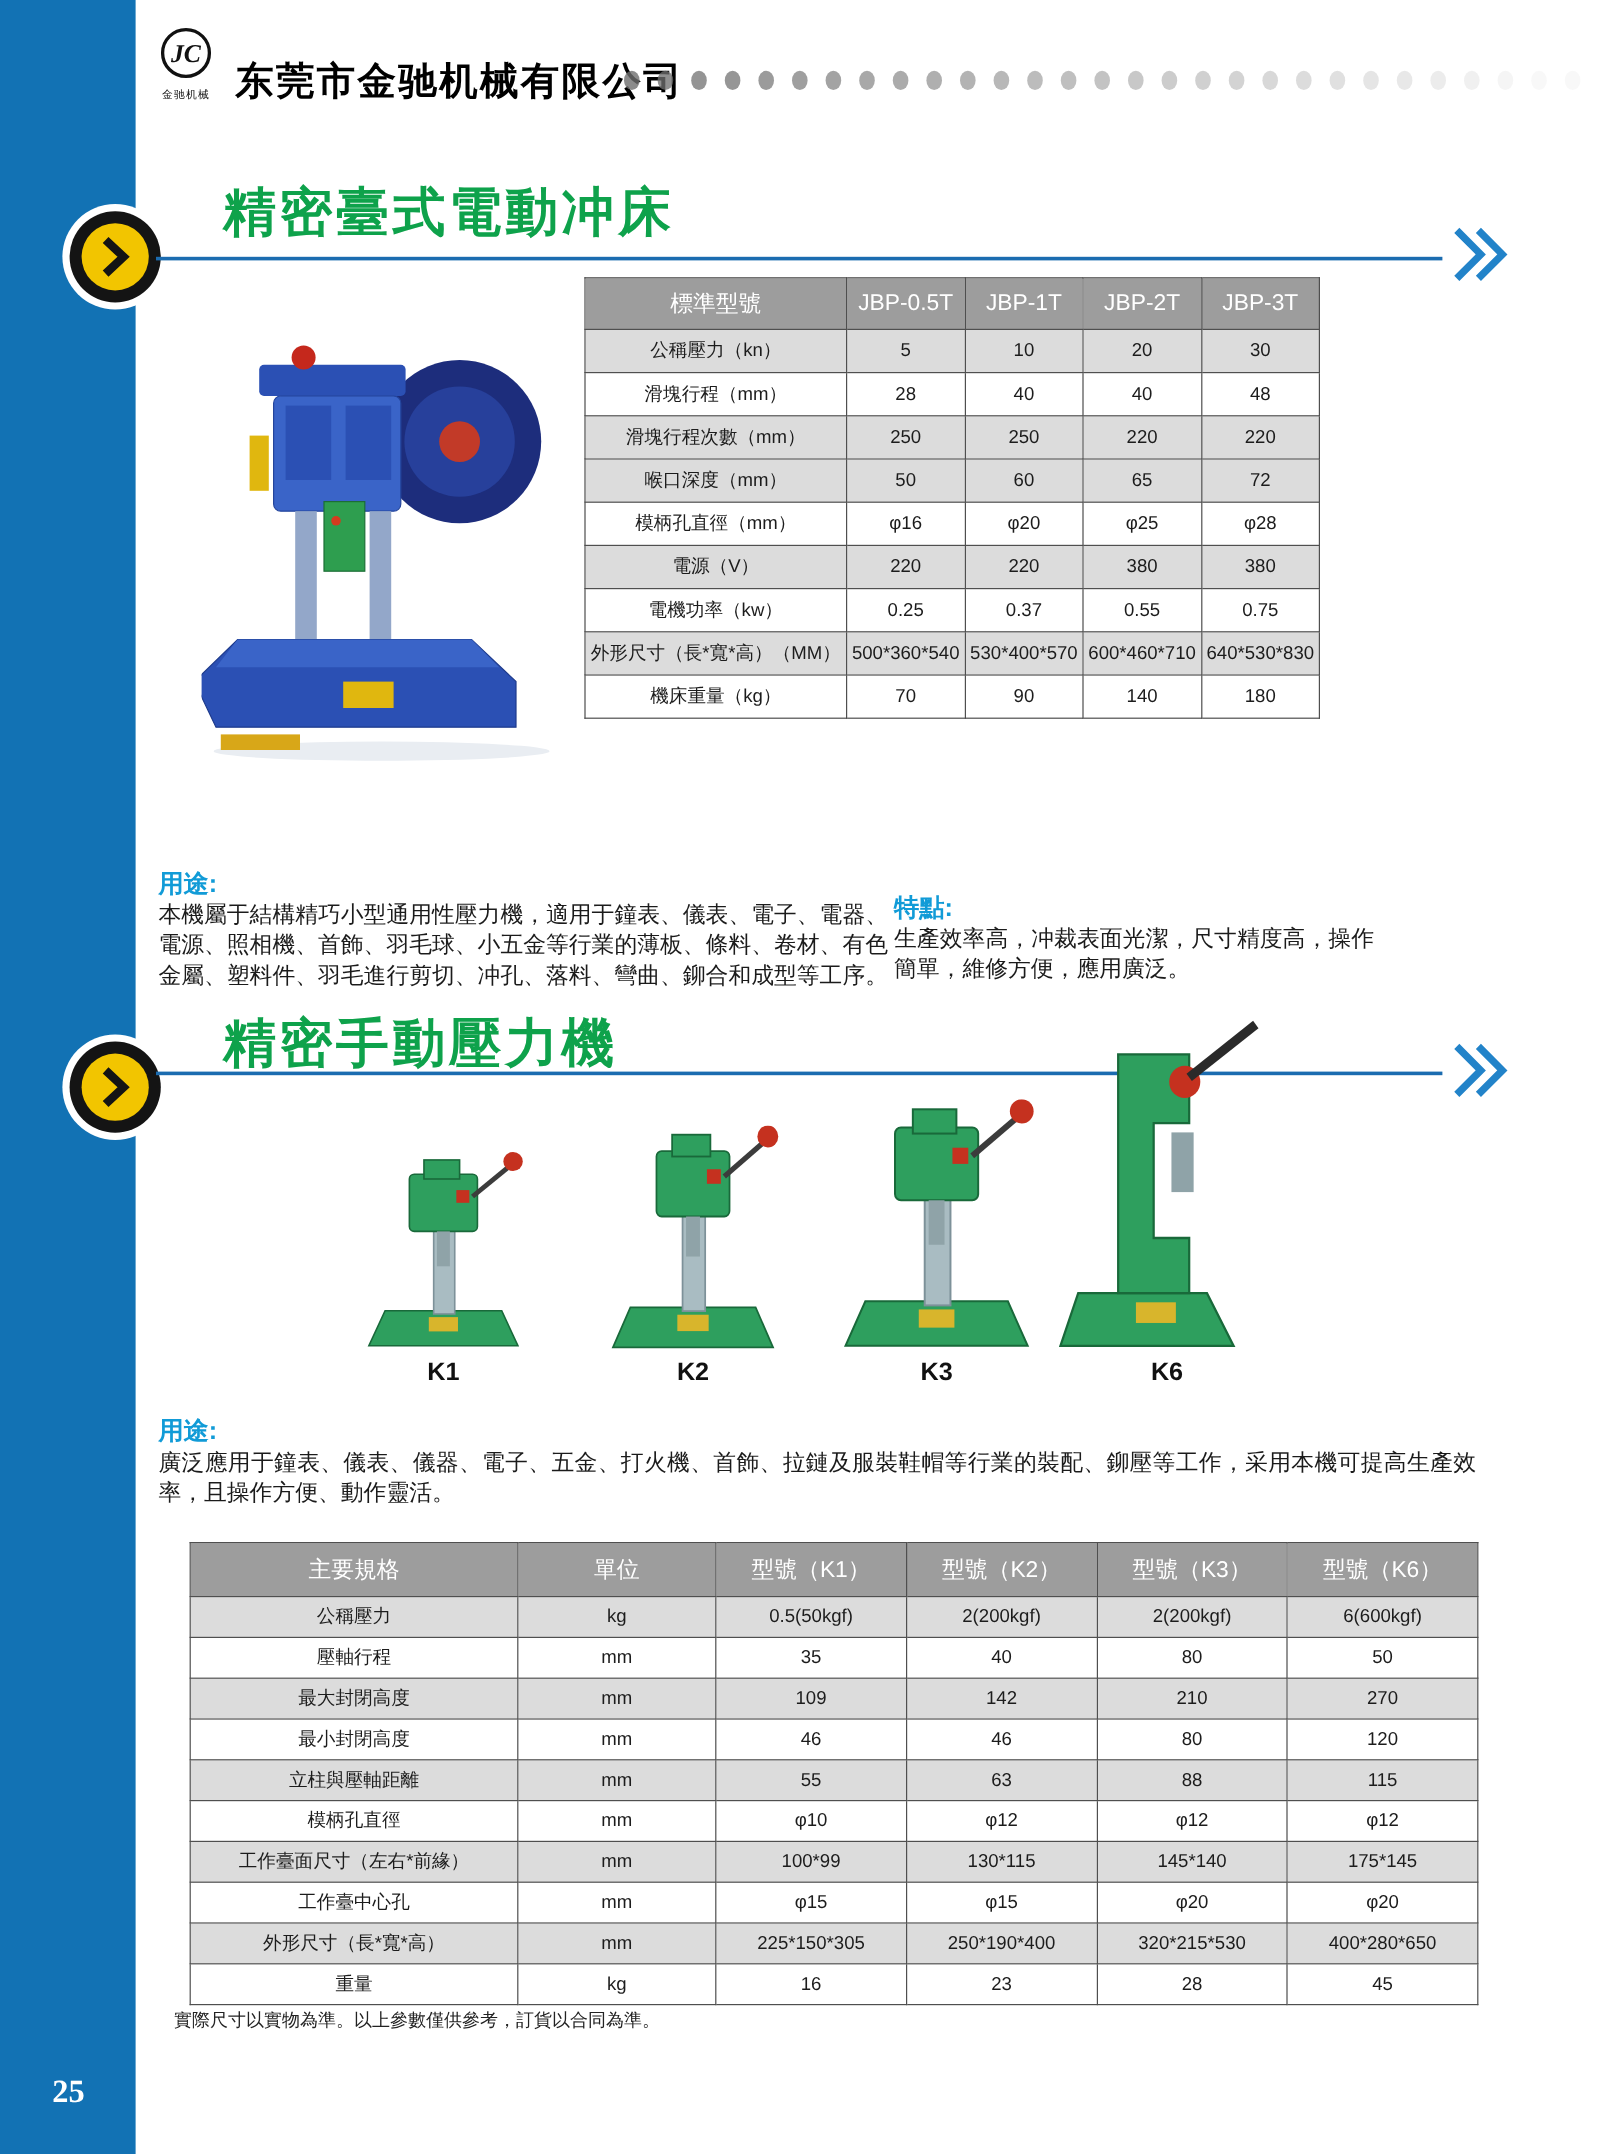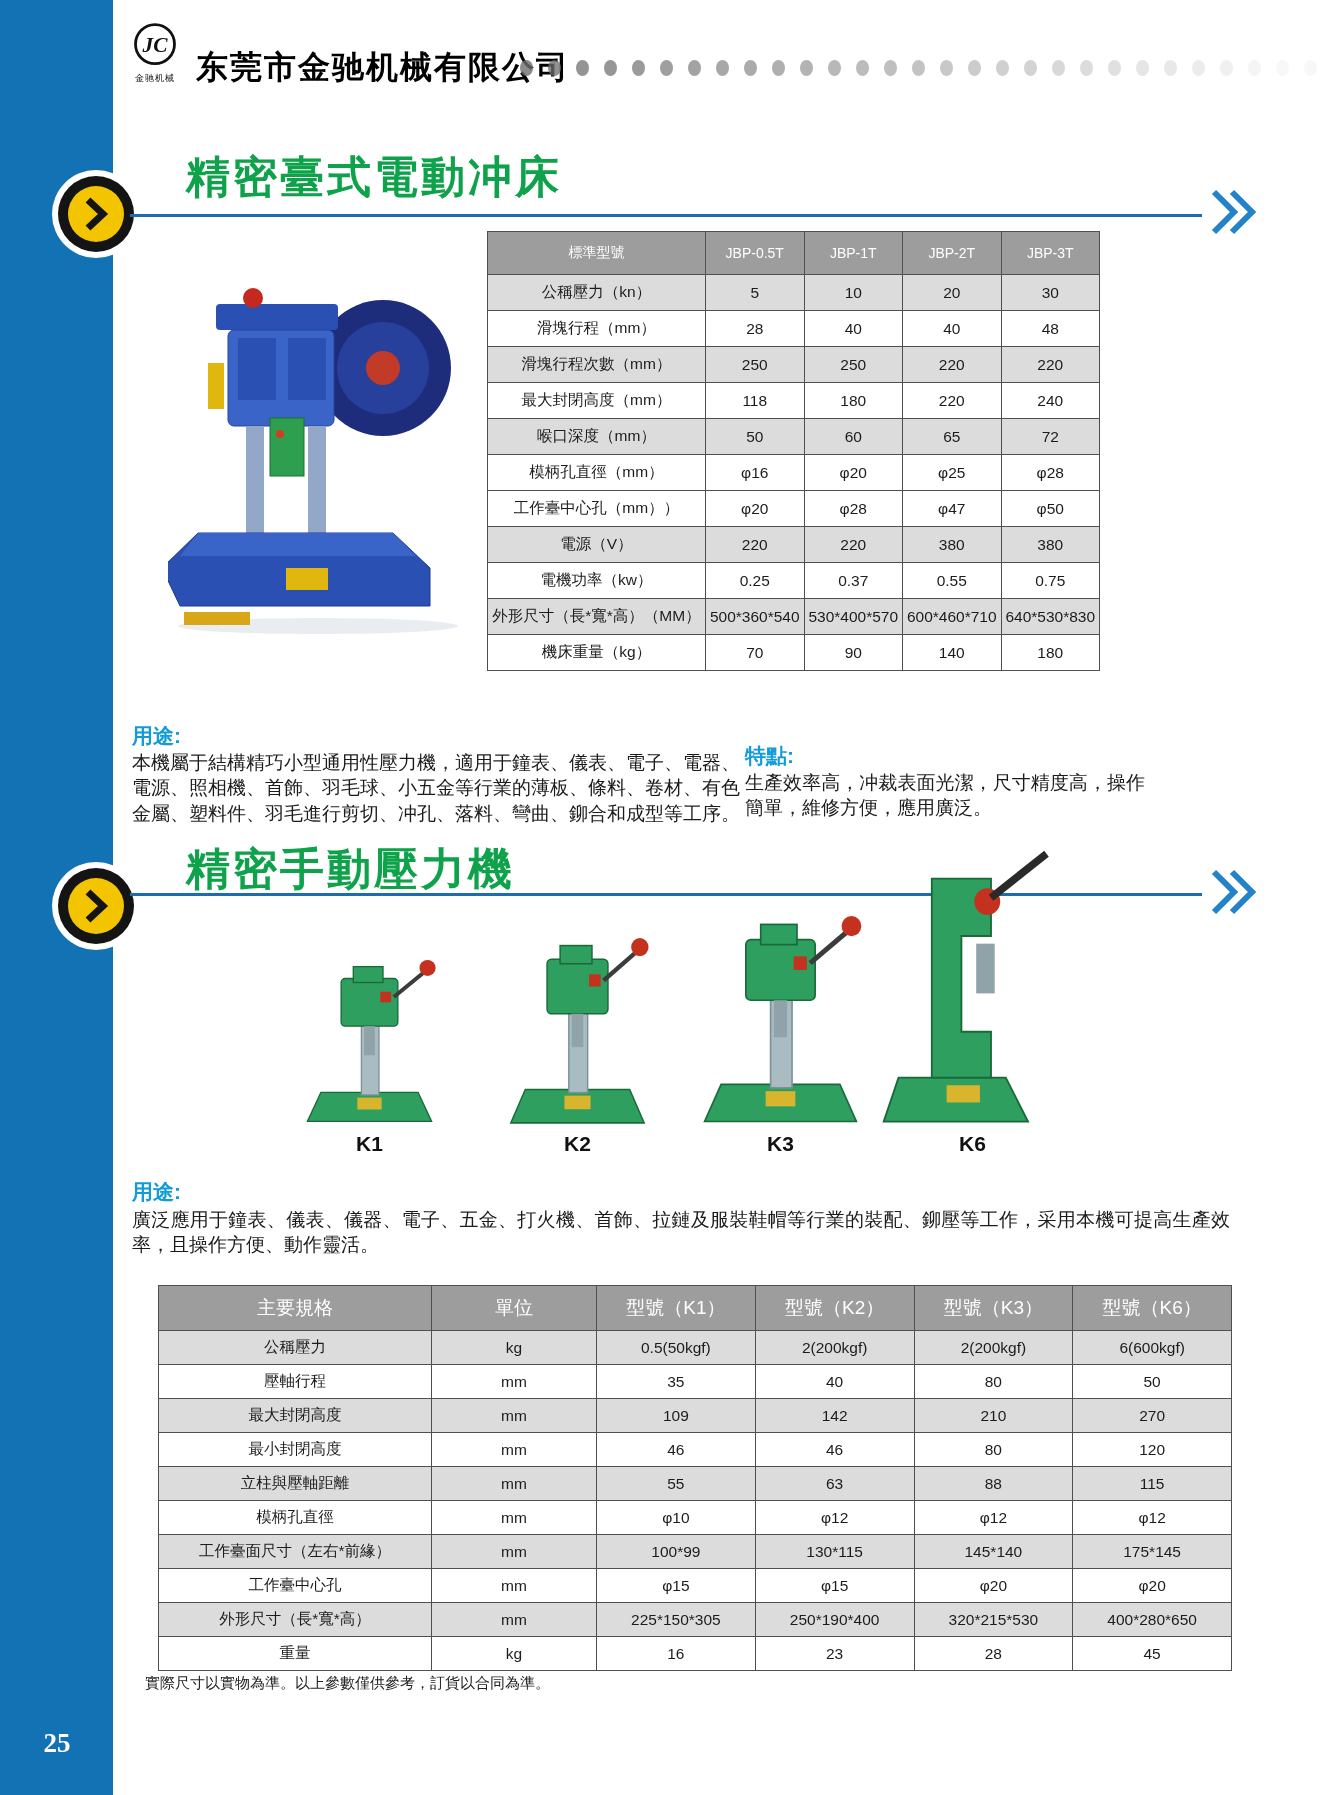--- a/index.html
+++ b/index.html
@@ -35,21 +35,21 @@
   .section-rule { position:absolute; left:130px; width:1072px; height:3px; background:#1b6cb0; }
   .rule-chevrons { position:absolute; left:1208px; width:52px; height:52px; }
 
   
   .spec-table { position:absolute; border-collapse:collapse; table-layout:fixed; background:#fff; }
   .spec-table th { background:#9d9d9d; color:#ffffff; font-weight:normal; }
   .spec-table th, .spec-table td { border:1px solid #4f4f4f; text-align:center; padding:0 2px;
     overflow:hidden; white-space:nowrap; }
   .spec-table tr.alt td { background:#dcdcdc; }
   #table1 { left:487px; top:231px; width:613px; }
-  #table1 th { height:42px; font-size:14px;margin-left:12px; }
+  #table1 th { height:42px; font-size:19px;margin-left:12px; }
   #table1 td { height:35px; font-size:15.5px; }
   #table1 th:first-child { width:213px; }
   #table2 { left:158px; top:1285px; width:1074px;border-radius:22px; }
   #table2 th { height:44px; font-size:19px; }
   #table2 td { height:33px; font-size:15.5px; }
   #table2 th:first-child { width:268px; }
   #table2 th:nth-child(2) { width:160px; }
 
   
   .blk-label { position:absolute; font-size:21px; font-weight:bold; color:#119bd7; }
@@ -141,47 +141,33 @@
         <td>40</td>
         <td>48</td>
       </tr>
       <tr class="alt">
         <td>滑塊行程次數（mm）</td>
         <td>250</td>
         <td>250</td>
         <td>220</td>
         <td>220</td>
       </tr>
-      <tr>
-        <td>最大封閉高度（mm）</td>
-        <td>118</td>
-        <td>180</td>
-        <td>220</td>
-        <td>240</td>
-      </tr>
       <tr class="alt">
         <td>喉口深度（mm）</td>
         <td>50</td>
         <td>60</td>
         <td>65</td>
         <td>72</td>
       </tr>
       <tr>
         <td>模柄孔直徑（mm）</td>
         <td>φ16</td>
         <td>φ20</td>
         <td>φ25</td>
         <td>φ28</td>
-      </tr>
-      <tr>
-        <td>工作臺中心孔（mm））</td>
-        <td>φ20</td>
-        <td>φ28</td>
-        <td>φ47</td>
-        <td>φ50</td>
       </tr>
       <tr class="alt">
         <td>電源（V）</td>
         <td>220</td>
         <td>220</td>
         <td>380</td>
         <td>380</td>
       </tr>
       <tr>
         <td>電機功率（kw）</td>

